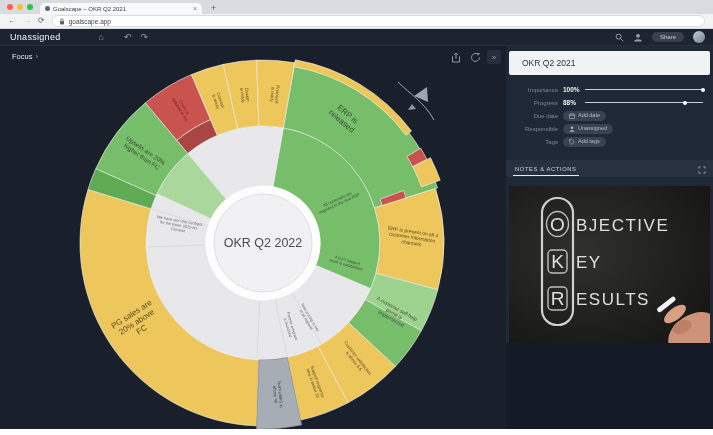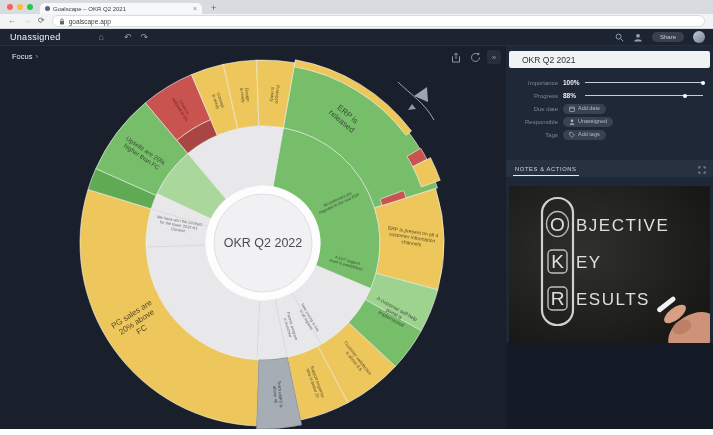--- a/index.html
+++ b/index.html
@@ -37,21 +37,21 @@
   .canvas{position:absolute;top:46px;left:0;width:506px;height:383px;background:#191f2b;}
   .breadcrumb{position:absolute;left:12px;top:6px;display:flex;align-items:center;gap:3px;font-size:7.5px;color:#e8ecf2;}
   .breadcrumb .chev{color:#8e99a9;font-size:8px;}
   .canvas-toolbar{position:absolute;top:4px;right:5px;display:flex;gap:5px;align-items:center;}
   .cbtn{width:14px;height:14px;display:flex;align-items:center;justify-content:center;color:#8b97a9;border-radius:3px;}
   .cbtn.boxed{background:#272f3d;font-size:8px;}
   svg.sunburst{position:absolute;left:0;top:0;}
 
   
   .sidebar{position:absolute;top:46px;left:506px;width:207px;height:383px;background:#1f2836;}
-  .title-card{margin:5px 3px 0 3px;height:17px;background:#f1f2f4;border-radius:2px;display:flex;align-items:center;padding-left:13px;font-size:8.5px;color:#2e3338;}
+  .title-card{margin:5px 3px 0 3px;height:24px;background:#f1f2f4;border-radius:2px;display:flex;align-items:center;padding-left:13px;font-size:8.5px;color:#2e3338;}
   .props{margin-top:8px;padding:0 10px 0 4px;}
   .prow{display:flex;align-items:center;height:13px;}
   .plabel{width:48px;text-align:right;font-size:6px;color:#7f8898;padding-right:5px;flex:none;}
   .pval{width:22px;font-size:6.5px;font-weight:bold;color:#eef1f6;flex:none;}
   .slider{position:relative;flex:1;height:5px;}
   .slider .track{position:absolute;top:2px;left:0;right:0;height:1px;background:#c6cdd8;}
   .slider .thumb{position:absolute;top:0.5px;width:4px;height:4px;border-radius:50%;background:#fff;margin-left:-2px;}
   .chip{display:inline-flex;align-items:center;gap:3px;background:#394250;border-radius:6px;padding:2px 6px;font-size:5.5px;color:#b3bcc9;line-height:1;}
   .notes-bar{position:absolute;top:114px;left:0;right:0;height:17px;background:#28313f;display:flex;align-items:center;padding:0 7px;box-sizing:border-box;}
   .notes-label{font-size:5.8px;letter-spacing:.6px;color:#ced5e0;border-bottom:1px solid #e8ecf2;padding:4px 2px 3px 2px;}

